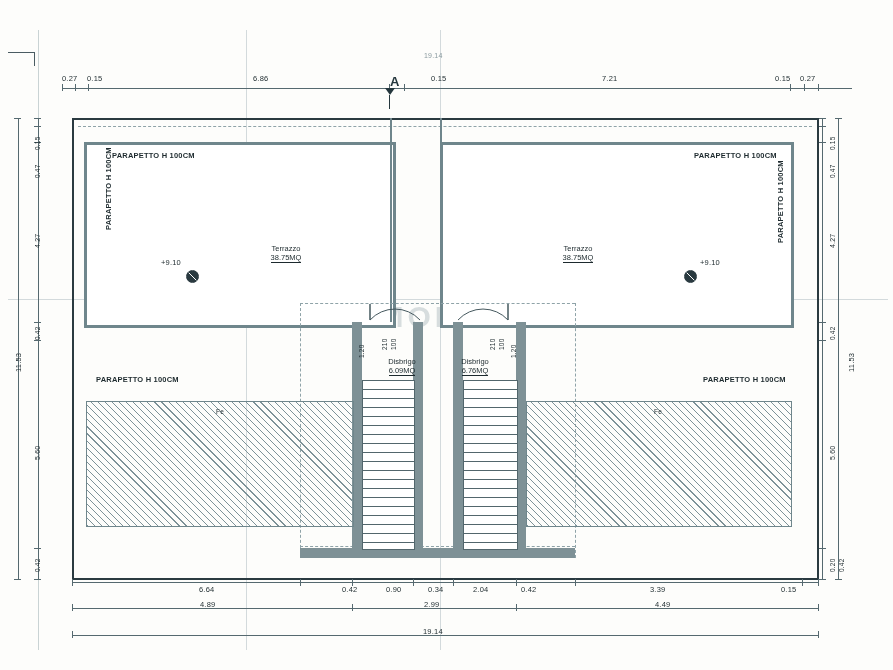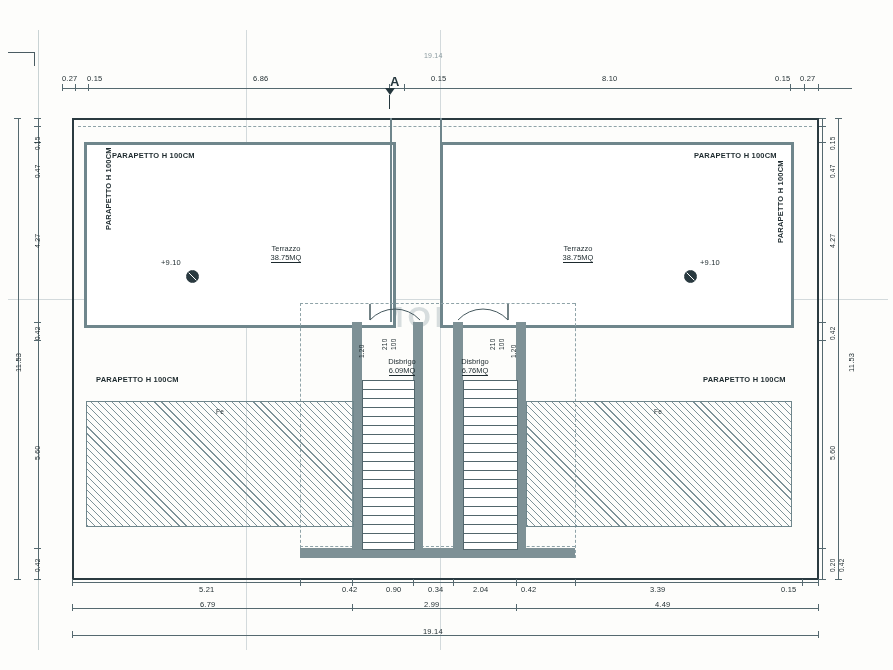--- a/index.html
+++ b/index.html
@@ -82,21 +82,21 @@
   <div class="tick" style="left:389px;top:84px;"></div>
   <div class="tick" style="left:404px;top:84px;"></div>
   <div class="tick" style="left:790px;top:84px;"></div>
   <div class="tick" style="left:804px;top:84px;"></div>
   <div class="tick" style="left:818px;top:84px;"></div>
 
   <div class="lbl" style="left:62px;top:74px;">0.27</div>
   <div class="lbl" style="left:87px;top:74px;">0.15</div>
   <div class="lbl" style="left:253px;top:74px;">6.86</div>
   <div class="lbl" style="left:431px;top:74px;">0.15</div>
-  <div class="lbl" style="left:602px;top:74px;">8.10</div>
+  <div class="lbl" style="left:602px;top:74px;">7.21</div>
   <div class="lbl" style="left:775px;top:74px;">0.15</div>
   <div class="lbl" style="left:800px;top:74px;">0.27</div>
 
   <div class="arrow" style="left:390px;top:74px;">A</div>
   <div style="position:absolute;left:385px;top:88px;width:0;height:0;border-left:5px solid transparent;border-right:5px solid transparent;border-top:7px solid #25373d;"></div>
   <div class="ln v" style="left:389px;top:95px;height:14px;background:#25373d;"></div>
 
   <div class="ln v thin" style="left:34px;top:52px;height:14px;"></div>
   <div class="ln h thin" style="left:8px;top:52px;width:27px;"></div>
 
@@ -263,35 +263,35 @@
   <div class="tick" style="left:72px;top:579px;"></div>
   <div class="tick" style="left:300px;top:579px;"></div>
   <div class="tick" style="left:352px;top:579px;"></div>
   <div class="tick" style="left:413px;top:579px;"></div>
   <div class="tick" style="left:453px;top:579px;"></div>
   <div class="tick" style="left:516px;top:579px;"></div>
   <div class="tick" style="left:575px;top:579px;"></div>
   <div class="tick" style="left:802px;top:579px;"></div>
   <div class="tick" style="left:818px;top:579px;"></div>
 
-  <div class="lbl" style="left:199px;top:585px;">5.21</div>
+  <div class="lbl" style="left:199px;top:585px;">6.64</div>
   <div class="lbl" style="left:342px;top:585px;">0.42</div>
   <div class="lbl" style="left:386px;top:585px;">0.90</div>
   <div class="lbl" style="left:428px;top:585px;">0.34</div>
   <div class="lbl" style="left:473px;top:585px;">2.04</div>
   <div class="lbl" style="left:521px;top:585px;">0.42</div>
   <div class="lbl" style="left:650px;top:585px;">3.39</div>
   <div class="lbl" style="left:781px;top:585px;">0.15</div>
 
   <div class="dimline" style="left:72px;top:608px;width:746px;"></div>
   <div class="tick" style="left:72px;top:604px;"></div>
   <div class="tick" style="left:352px;top:604px;"></div>
   <div class="tick" style="left:516px;top:604px;"></div>
   <div class="tick" style="left:818px;top:604px;"></div>
-  <div class="lbl" style="left:200px;top:600px;">6.79</div>
+  <div class="lbl" style="left:200px;top:600px;">4.89</div>
   <div class="lbl" style="left:424px;top:600px;">2.99</div>
   <div class="lbl" style="left:655px;top:600px;">4.49</div>
 
   <div class="dimline" style="left:72px;top:635px;width:746px;"></div>
   <div class="tick" style="left:72px;top:631px;"></div>
   <div class="tick" style="left:818px;top:631px;"></div>
   <div class="lbl" style="left:423px;top:627px;">19.14</div>
 
 </div>
 

